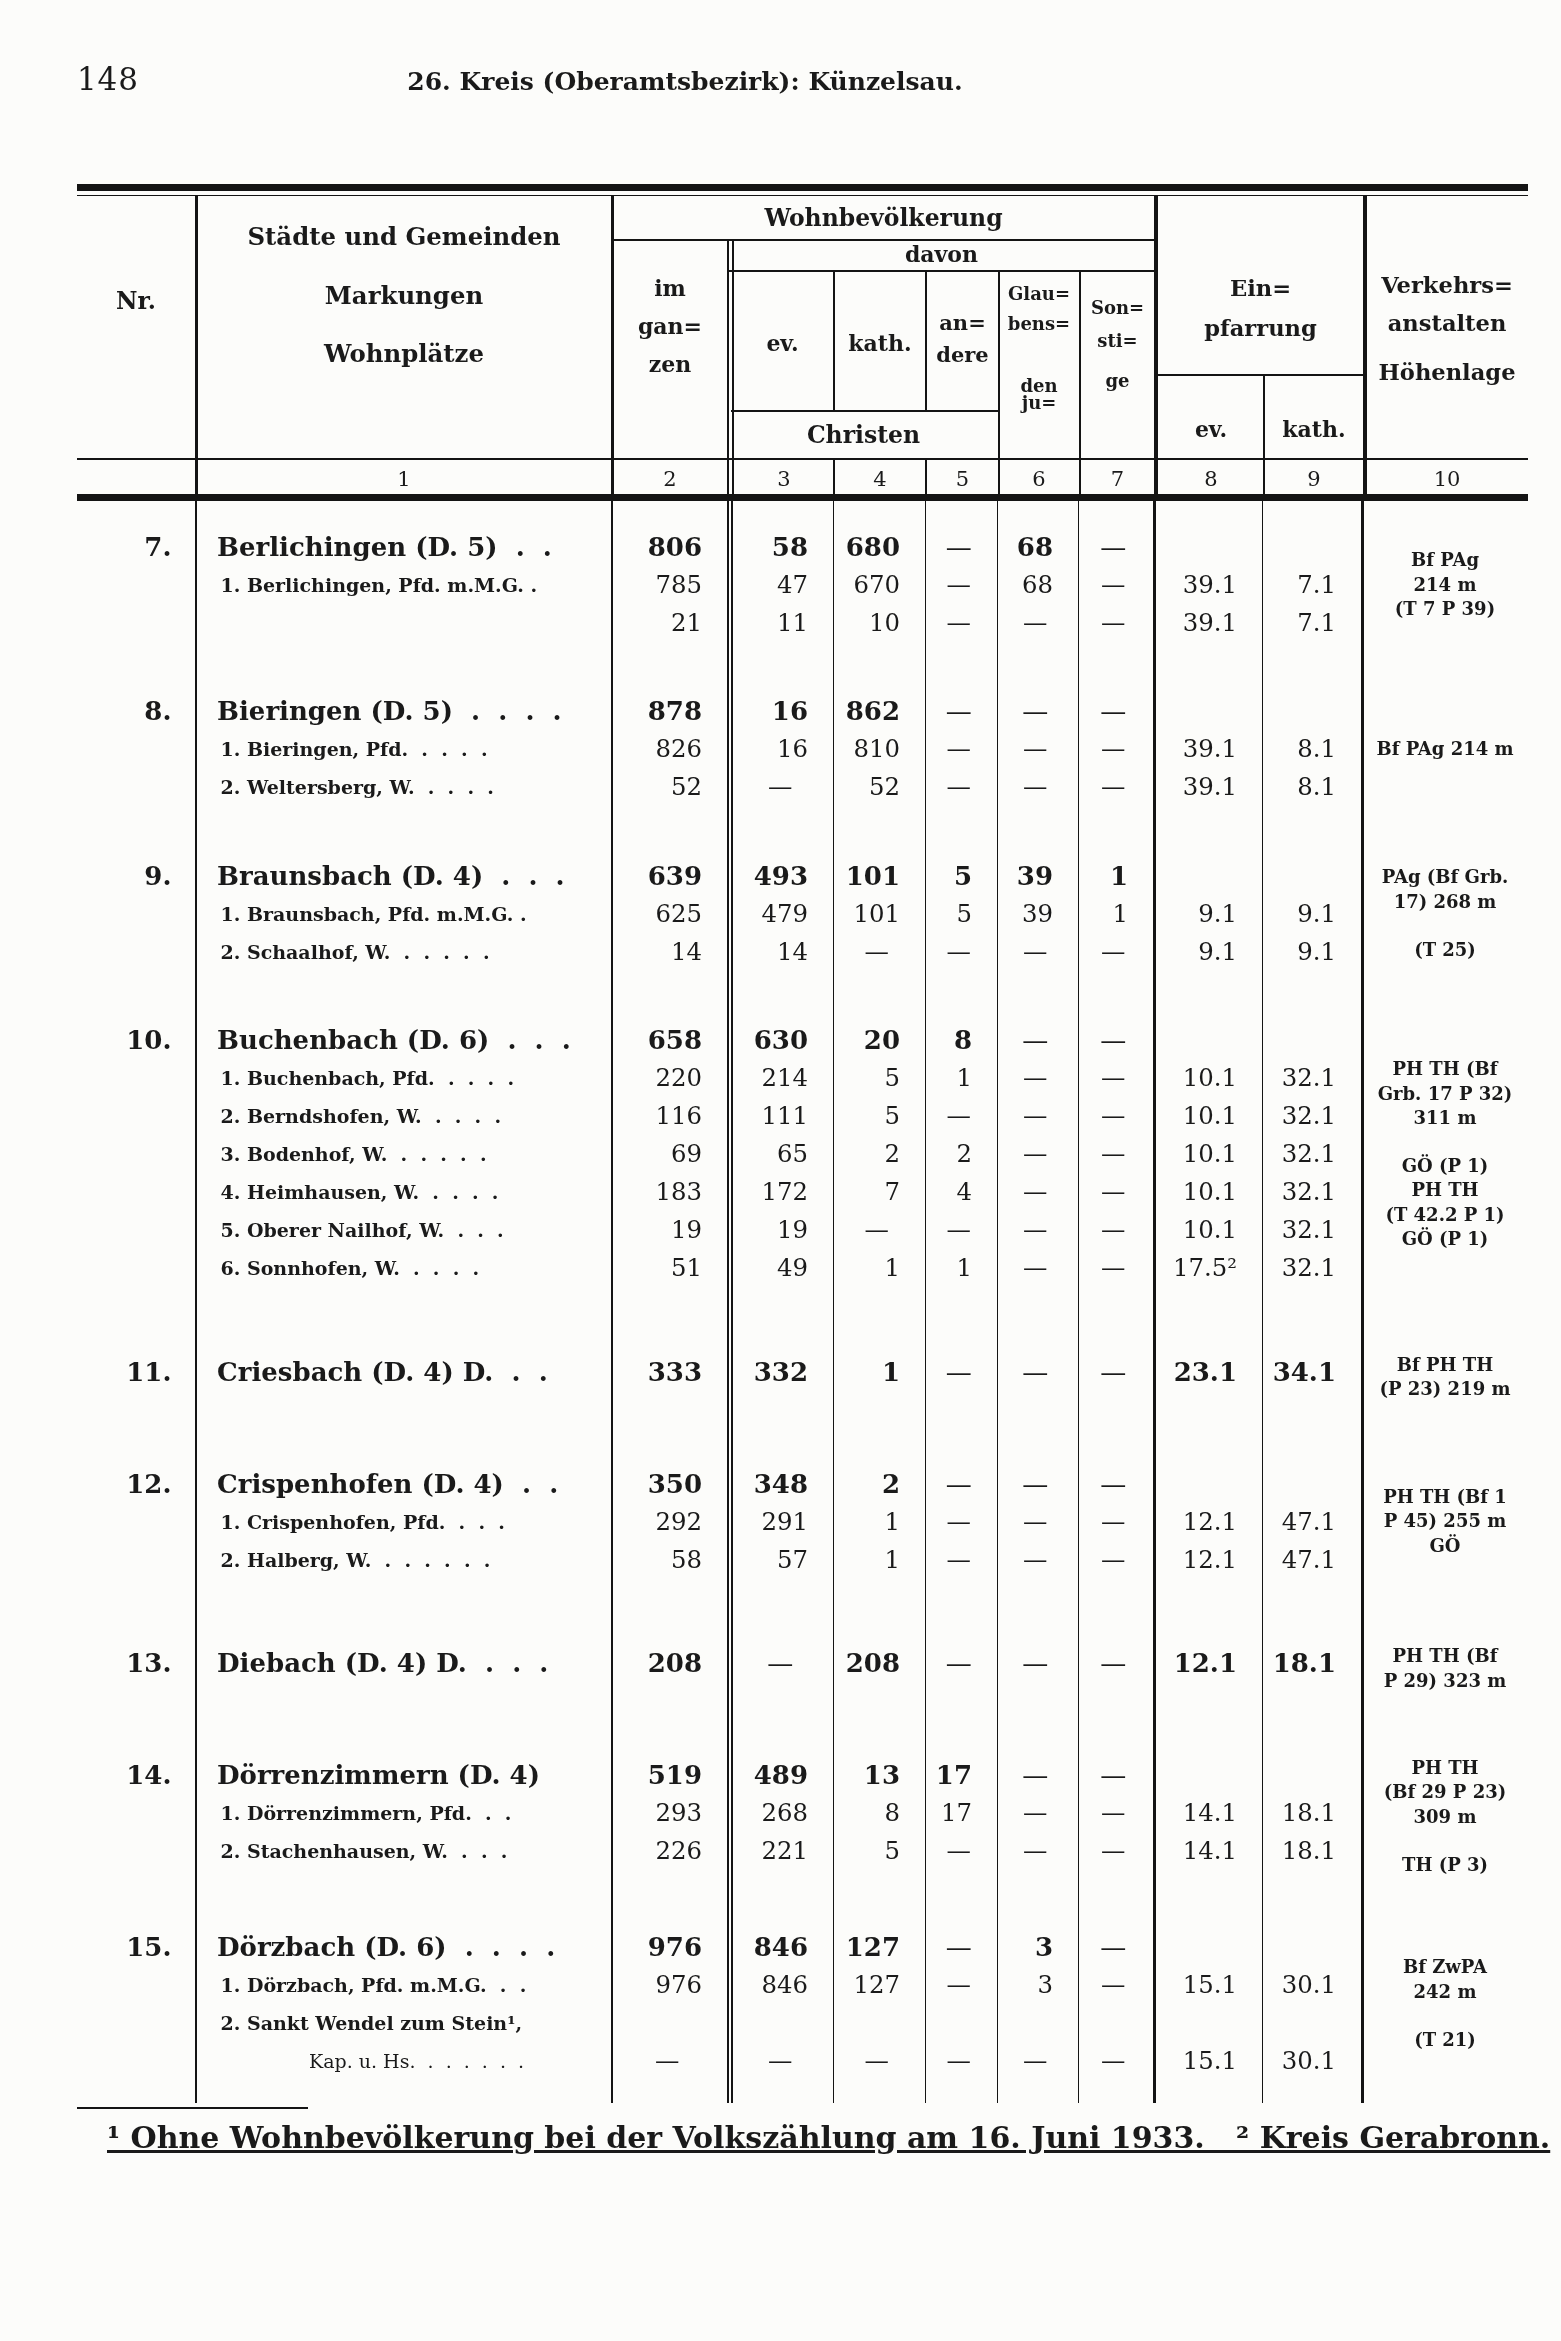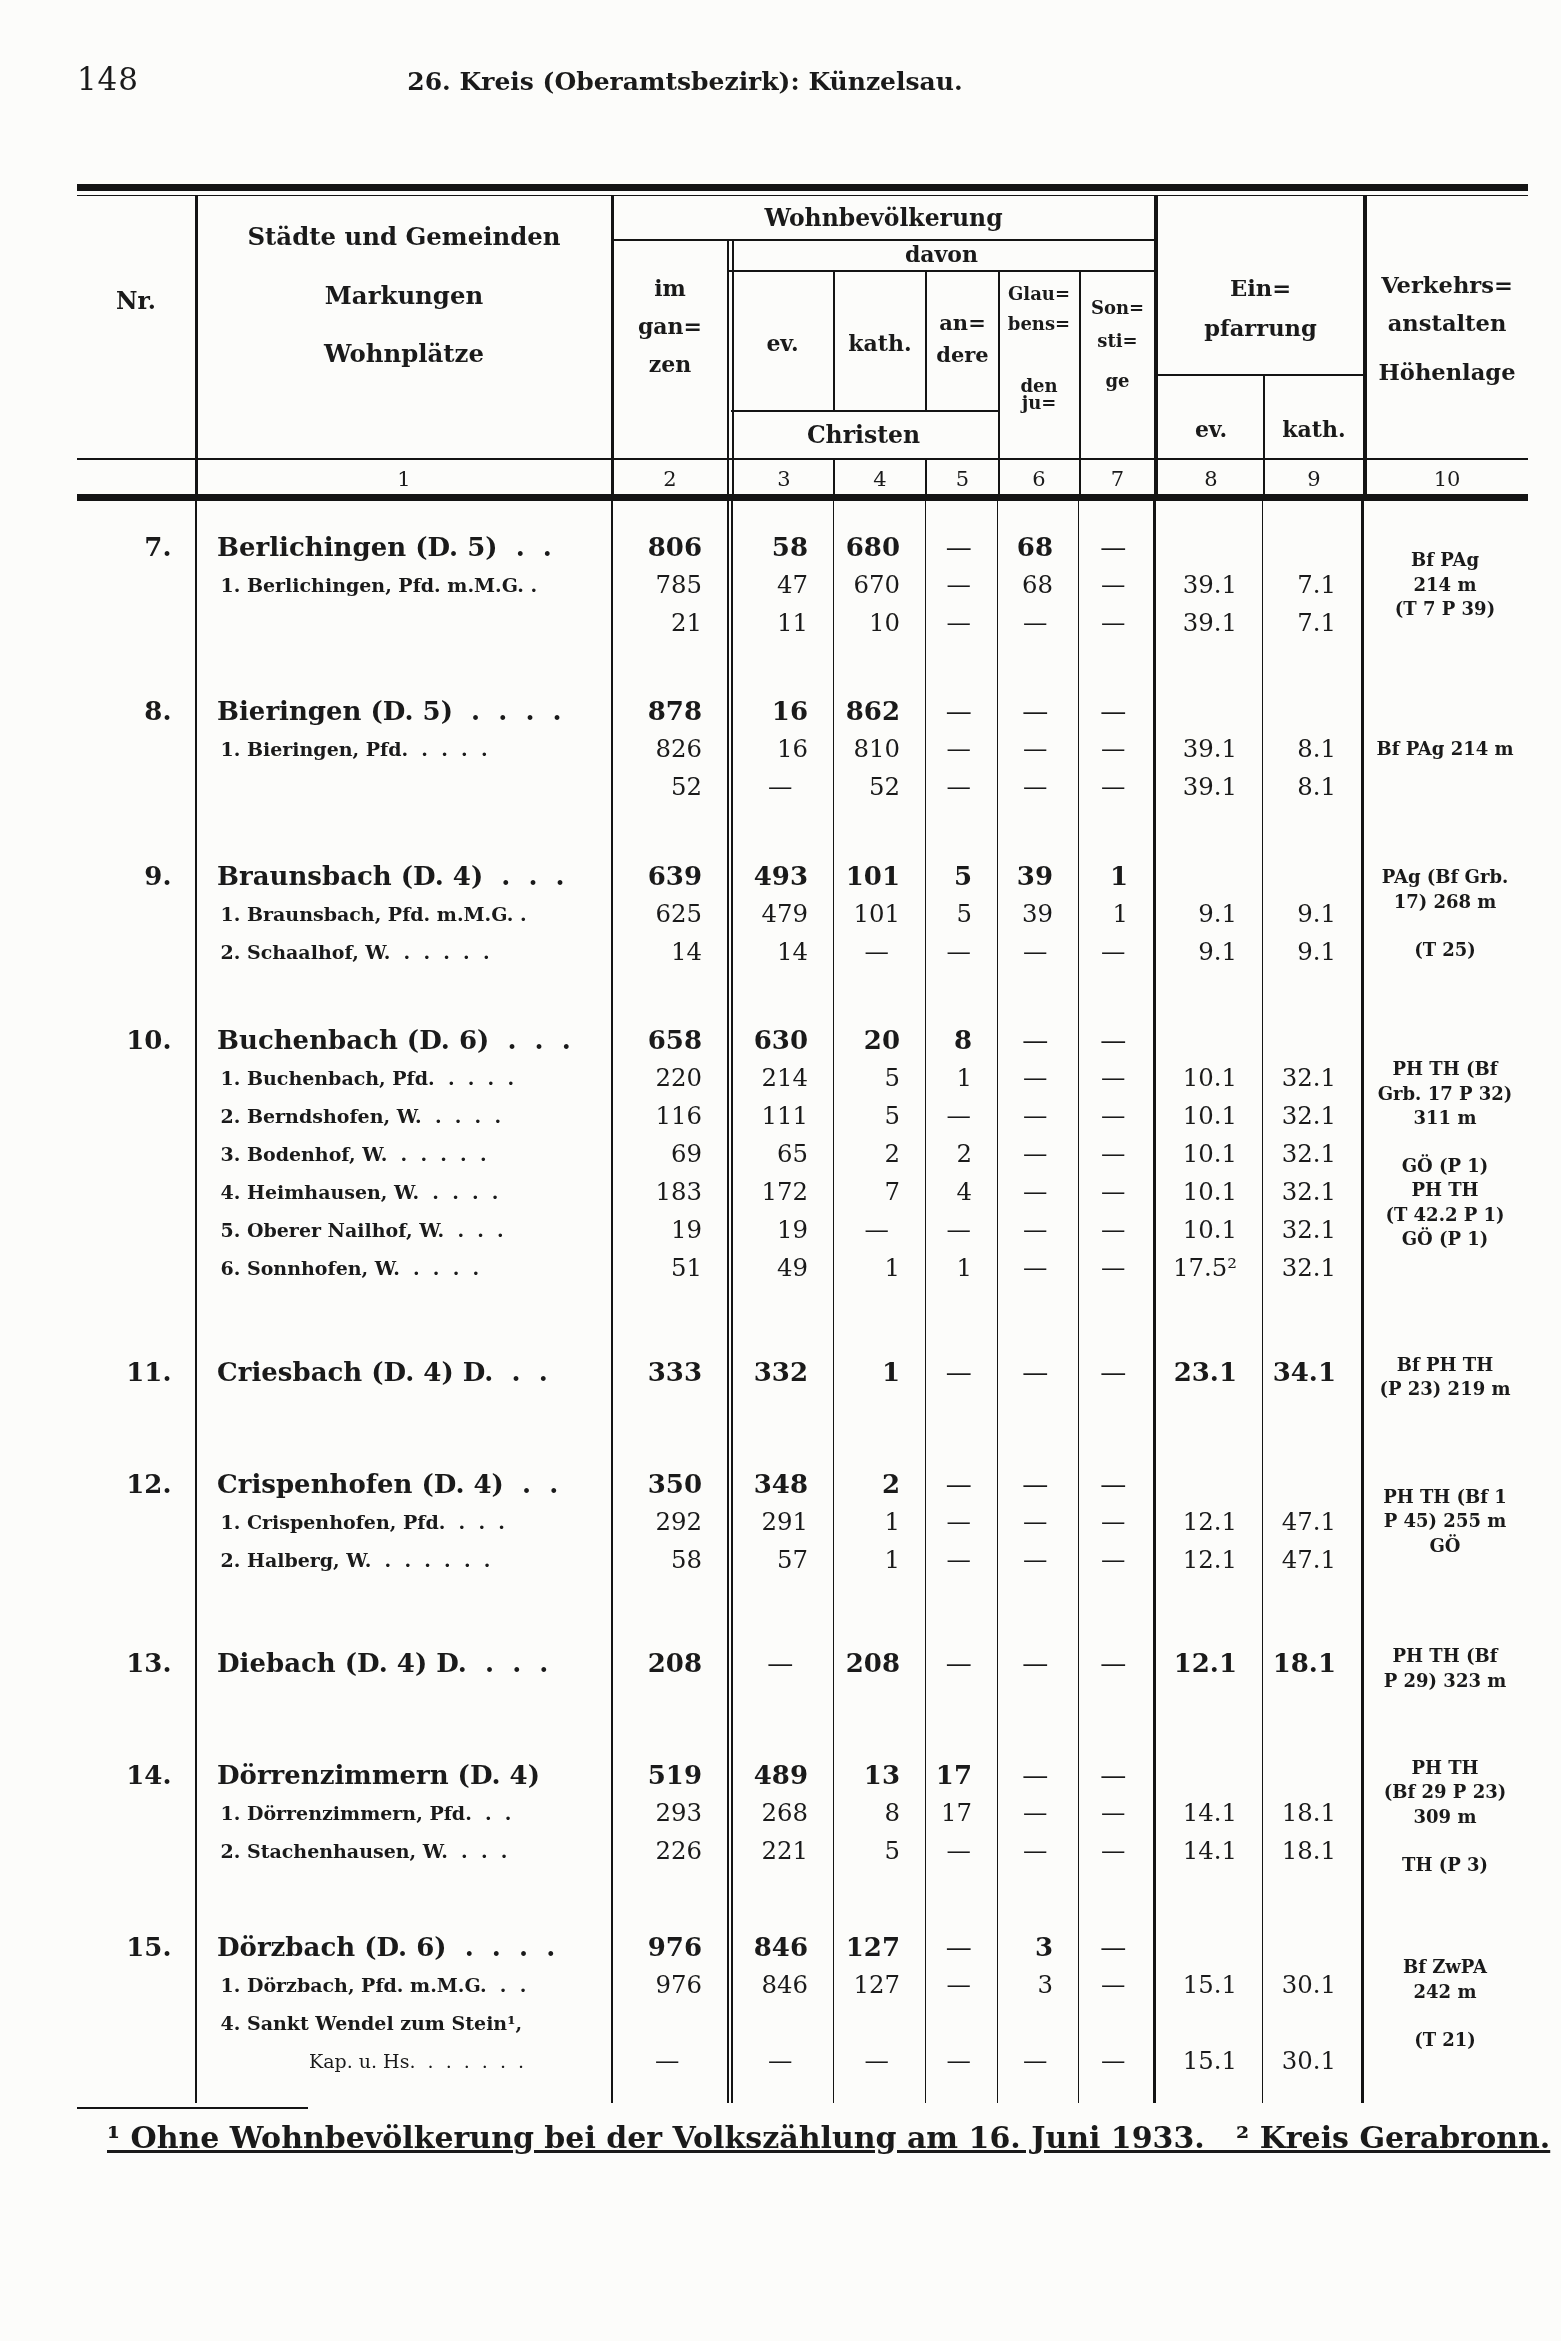--- a/index.html
+++ b/index.html
@@ -177,20 +177,21 @@
           <div class="vkl">Bf PAg</div>
           <div class="vkl">214 m</div>
           <div class="vkl">(T 7 P 39)</div>
         </div>
         <div class="bcell c0 gp">
           <div class="line nr">8.</div>
         </div>
         <div class="bcell c1 gp">
           <div class="line main-label">Bieringen (D. 5)  .  .  .  .</div>
           <div class="line sub-label">1. Bieringen, Pfd.  .  .  .  .</div>
+          <div class="line sub-label">2. Weltersberg, W.  .  .  .  .</div>
         </div>
         <div class="bcell c2 gp">
           <div class="line val mainv">878</div>
           <div class="line val">826</div>
           <div class="line val">52</div>
         </div>
         <div class="bcell c3 gp">
           <div class="line val mainv">16</div>
           <div class="line val">16</div>
           <div class="line val dash">—</div>
@@ -551,21 +552,21 @@
           <div class="vkl">309 m</div>
           <div class="vksp"></div>
           <div class="vkl">TH (P 3)</div>
         </div>
         <div class="bcell c0 gp">
           <div class="line nr">15.</div>
         </div>
         <div class="bcell c1 gp">
           <div class="line main-label">Dörzbach (D. 6)  .  .  .  .</div>
           <div class="line sub-label">1. Dörzbach, Pfd. m.M.G.  .  .</div>
-          <div class="line sub-label">4. Sankt Wendel zum Stein¹,</div>
+          <div class="line sub-label">2. Sankt Wendel zum Stein¹,</div>
           <div class="line cont-label">Kap. u. Hs.  .  .  .  .  .  .</div>
         </div>
         <div class="bcell c2 gp">
           <div class="line val mainv">976</div>
           <div class="line val">976</div>
           <div class="line val">&nbsp;</div>
           <div class="line val dash">—</div>
         </div>
         <div class="bcell c3 gp">
           <div class="line val mainv">846</div>

